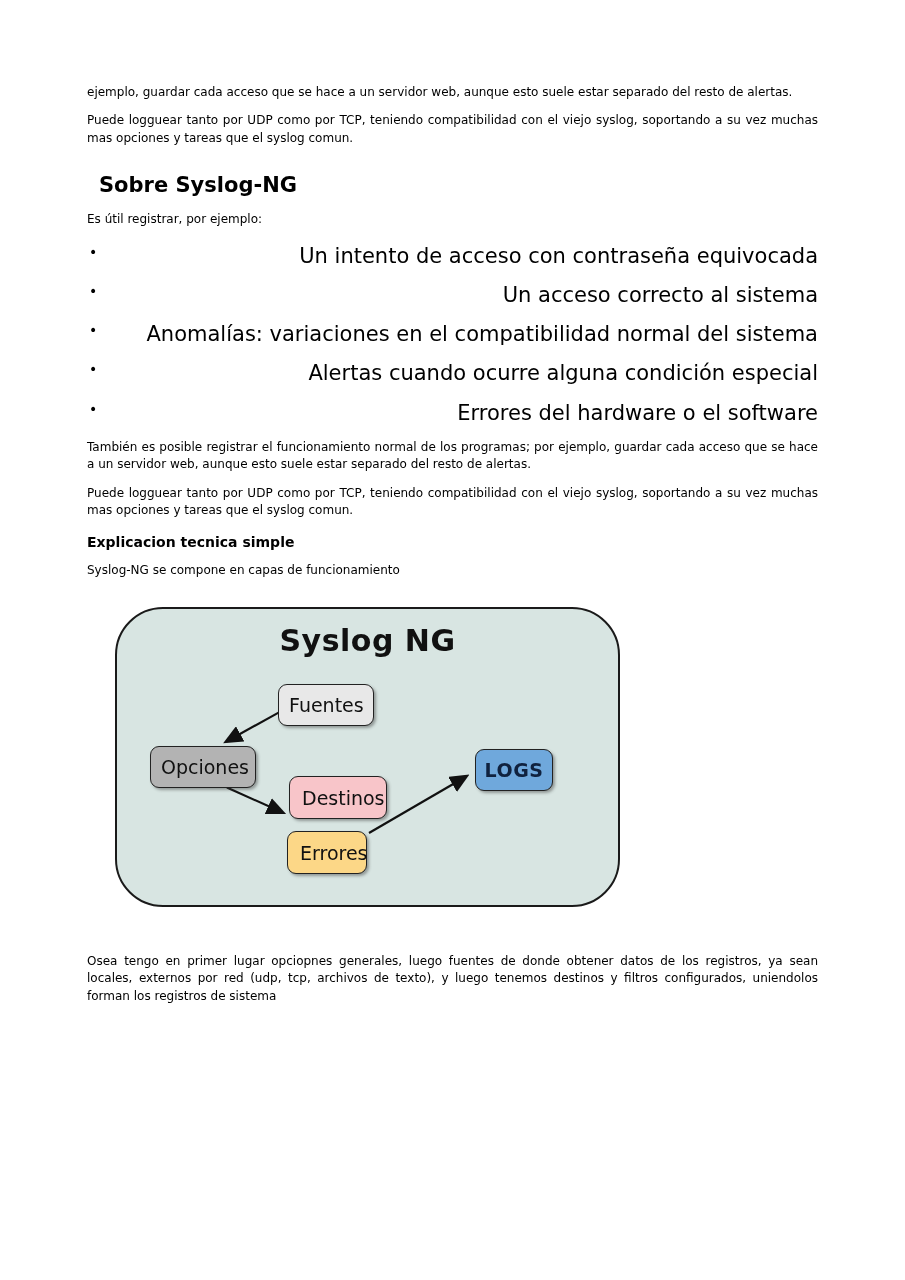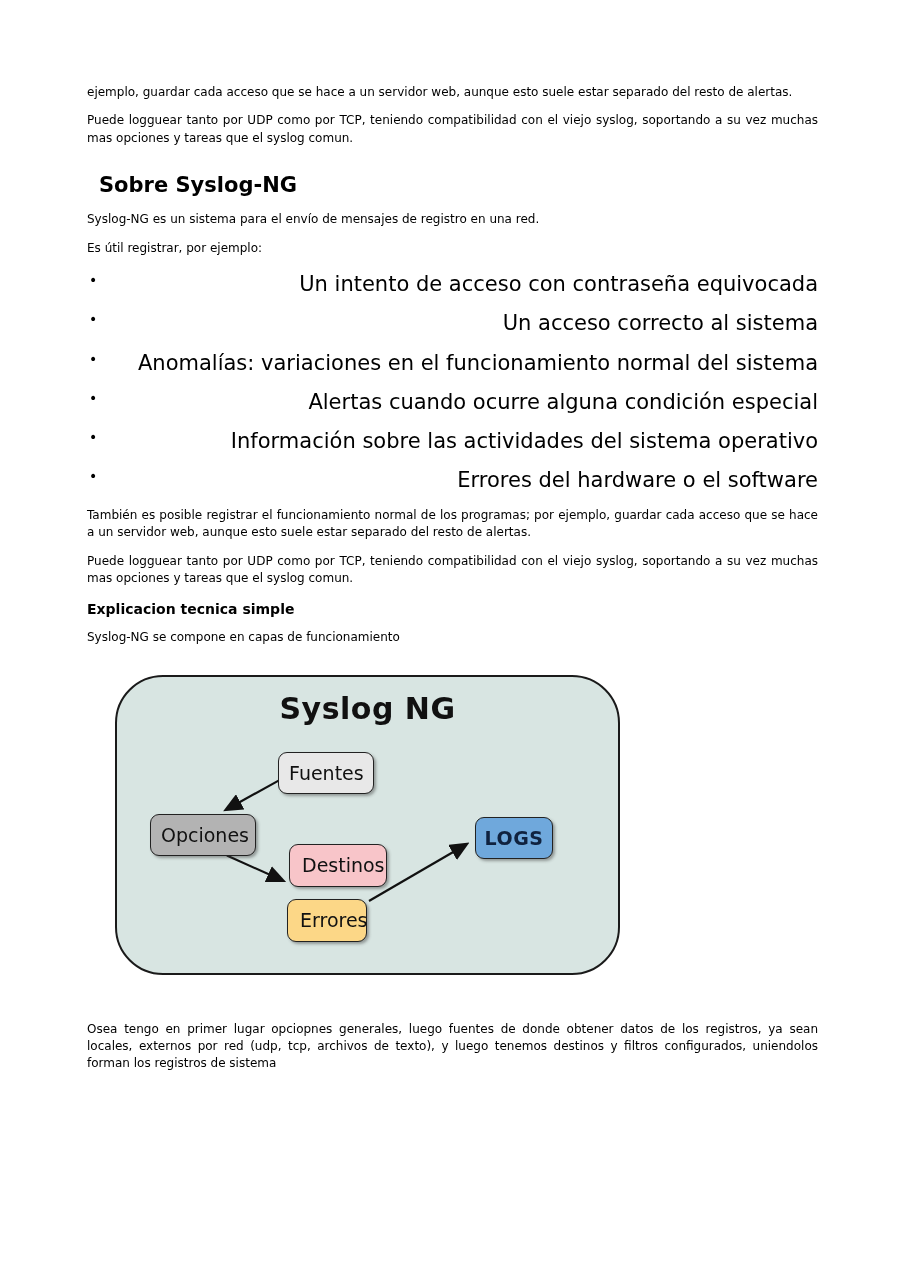--- a/index.html
+++ b/index.html
@@ -102,29 +102,27 @@
 </head>
 <body>
 
 <div class="page">
 
   <p class="body-text">ejemplo, guardar cada acceso que se hace a un servidor web, aunque esto suele estar separado del resto de alertas.</p>
   <p class="body-text">Puede logguear tanto por UDP como por TCP, teniendo compatibilidad con el viejo syslog, soportando a su vez muchas mas opciones y tareas que el syslog comun.</p>
 
   <h1 class="section-title">Sobre Syslog-NG</h1>
 
-  <p class="body-text">Syslog-NG es un sistema para el envío de mensajes de registro en una red.</p>
   <p class="body-text">Es útil registrar, por ejemplo:</p>
 
   <ul class="bullet-list">
     <li>Un intento de acceso con contraseña equivocada</li>
     <li>Un acceso correcto al sistema</li>
-    <li>Anomalías: variaciones en el funcionamiento normal del sistema</li>
+    <li>Anomalías: variaciones en el compatibilidad normal del sistema</li>
     <li>Alertas cuando ocurre alguna condición especial</li>
-    <li>Información sobre las actividades del sistema operativo</li>
     <li>Errores del hardware o el software</li>
   </ul>
 
   <p class="body-text">También es posible registrar el funcionamiento normal de los programas; por ejemplo, guardar cada acceso que se hace a un servidor web, aunque esto suele estar separado del resto de alertas.</p>
   <p class="body-text">Puede logguear tanto por UDP como por TCP, teniendo compatibilidad con el viejo syslog, soportando a su vez muchas mas opciones y tareas que el syslog comun.</p>
 
   <h3 class="sub-title">Explicacion tecnica simple</h3>
 
   <p class="body-text">Syslog-NG se compone en capas de funcionamiento</p>
 

